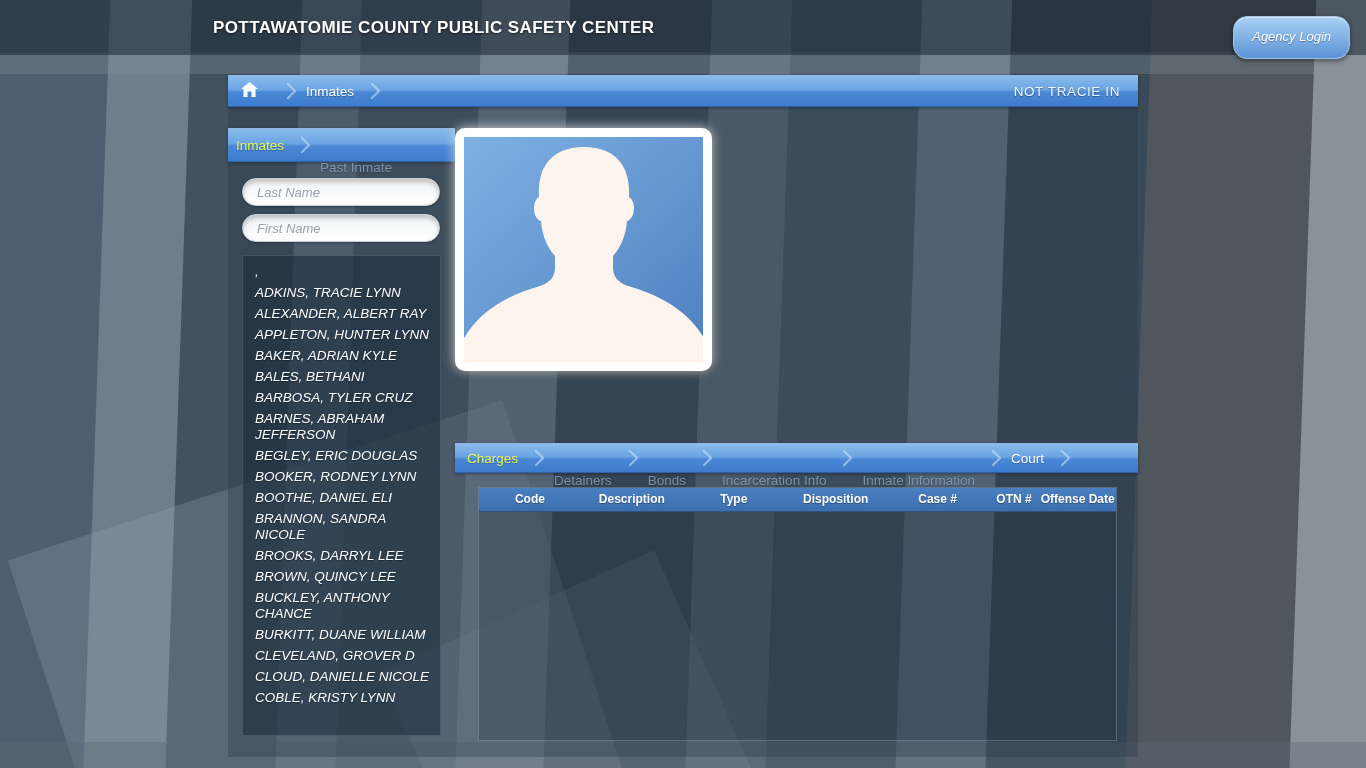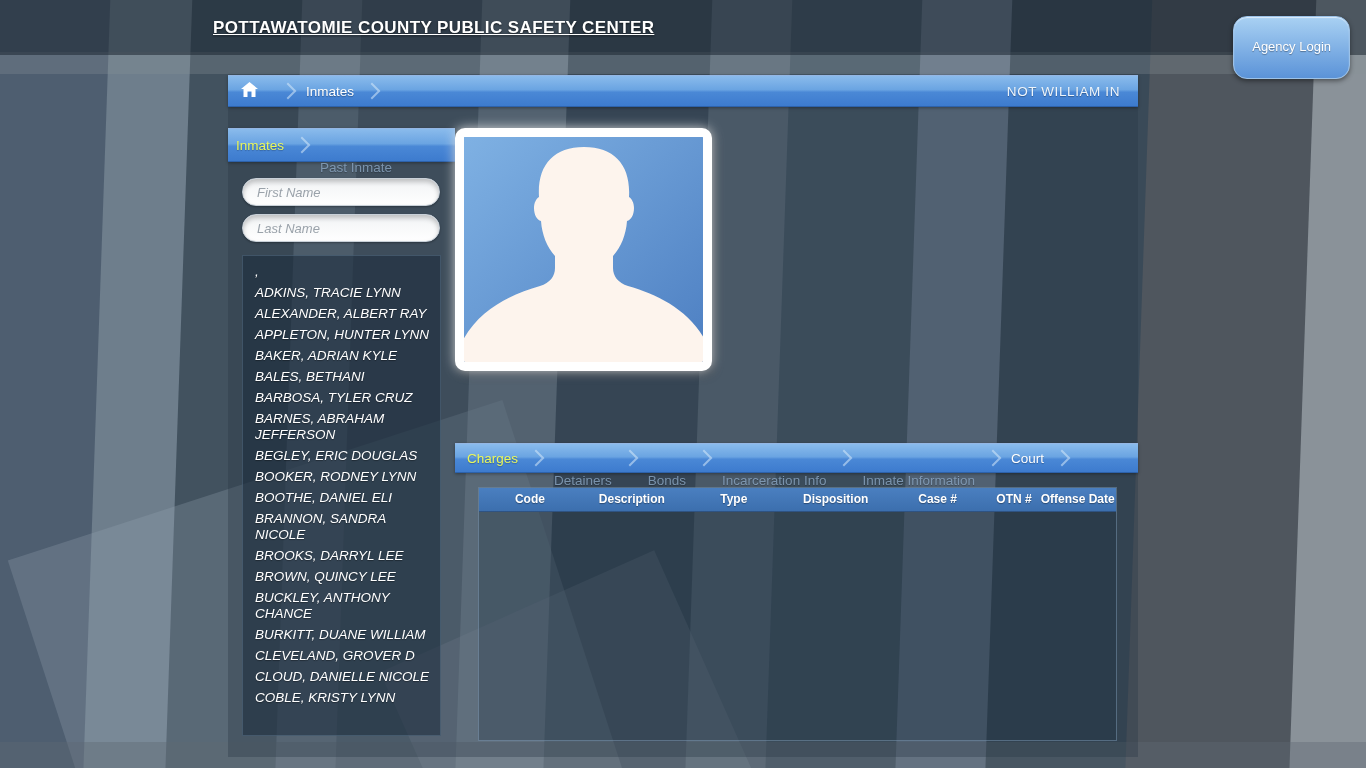--- a/index.html
+++ b/index.html
@@ -30,27 +30,26 @@
   .hband2{position:absolute;left:0;bottom:0;width:100%;height:26px;background:rgba(95,105,115,.40);}
 
   
   .site-header{
     position:absolute;left:0;top:0;width:100%;height:55px;
     background:rgba(28,38,50,.55);display:flex;align-items:center;z-index:5;
   }
   .site-title{
     margin-left:213px;color:#fff;font-weight:bold;font-size:17px;letter-spacing:.4px;
     text-shadow:0 1px 2px rgba(0,0,0,.6);
-    text-decoration:underline;
   }
   .agency-login{
-    position:absolute;right:16px;top:16px;height:25px;padding:18px 18px;
+    position:absolute;right:16px;top:16px;height:25px;padding:8px 18px;
     border-radius:14px;border:1px solid #9cc2e8;
     background:linear-gradient(#a9d1f3,#5b93d8);
-    color:#fff;font-size:13px;line-height:23px;
+    color:#fff;font-style:italic;font-size:13px;line-height:23px;
     text-shadow:0 1px 1px rgba(0,0,0,.35);
     box-shadow:0 2px 5px rgba(0,0,0,.45), inset 0 1px 1px rgba(255,255,255,.6);
     cursor:pointer;
   }
 
   
   .wrapper{
     position:absolute;left:228px;top:75px;width:910px;height:682px;
     background:rgba(40,54,70,.35);z-index:4;
   }
@@ -196,39 +195,39 @@
     <div class="home-btn">
       <span>
         <svg width="17" height="15" viewBox="0 0 17 15">
           <path d="M8.5 0 L17 7 L14.5 7 L14.5 15 L10.5 15 L10.5 9.5 L6.5 9.5 L6.5 15 L2.5 15 L2.5 7 L0 7 Z" fill="#ffffff"></path>
         </svg>
       </span>
     </div>
     <span class="chev"></span>
     <span class="crumb-label">Inmates</span>
     <span class="chev"></span>
-    <span class="login-status">NOT WILLIAM IN</span>
+    <span class="login-status">NOT TRACIE IN</span>
   </div>
 
   <div class="sidebar">
 
     <div class="side-tabs gloss">
         <div class="tab active">
         <span class="tab-label">Inmates</span>
         <span class="chev"></span>
       </div>
         <div class="tab muted">
         <span class="tab-label">Past Inmate</span>
 
       </div>
       </div>
 
     <div class="search-area">
+      <input class="pill-input" type="text" placeholder="Last Name" style="">
       <input class="pill-input" type="text" placeholder="First Name" style="">
-      <input class="pill-input" type="text" placeholder="Last Name" style="">
     </div>
 
     <div class="inmate-list">
         <div class="inmate-item">,</div>
         <div class="inmate-item">ADKINS, TRACIE LYNN</div>
         <div class="inmate-item">ALEXANDER, ALBERT RAY</div>
         <div class="inmate-item">APPLETON, HUNTER LYNN</div>
         <div class="inmate-item">BAKER, ADRIAN KYLE</div>
         <div class="inmate-item">BALES, BETHANI</div>
         <div class="inmate-item">BARBOSA, TYLER CRUZ</div>

